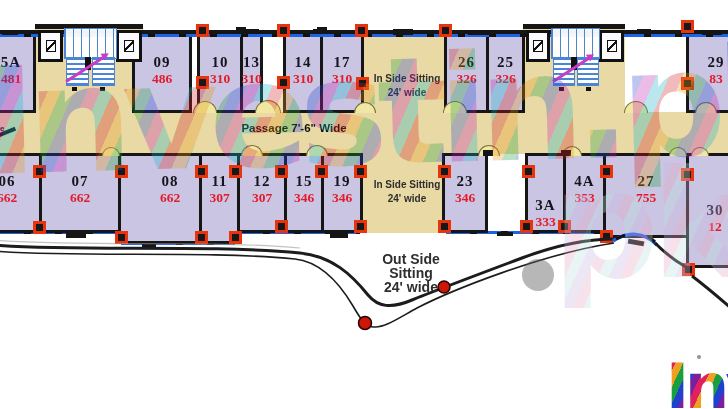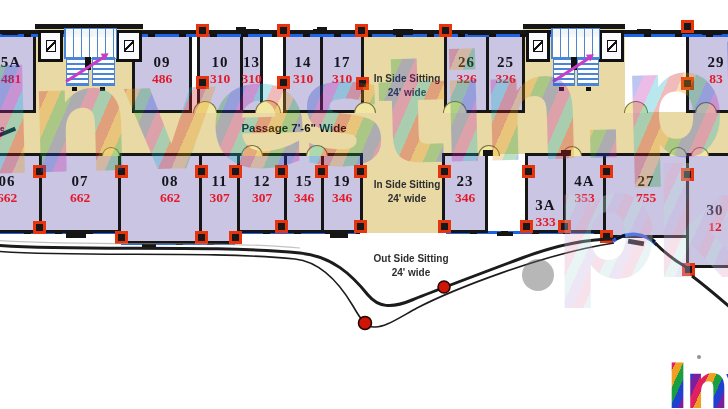--- a/index.html
+++ b/index.html
@@ -264,21 +264,21 @@
 
   <div class="lbl" style="left:214px;top:122px;width:160px;font-weight:bold;font-size:11.5px;">Passage 7'-6" Wide</div>
   <div class="lbl sit" style="left:360px;top:72px;width:94px;">
     <div>In Side Sitting</div>
     <div>24' wide</div>
   </div>
   <div class="lbl sit" style="left:359px;top:178px;width:96px;">
     <div>In Side Sitting</div>
     <div>24' wide</div>
   </div>
-  <div class="lbl sit" style="left:360px;top:252px;width:102px;font-size:10px;">
+  <div class="lbl sit" style="left:360px;top:252px;width:102px;font-size:14px;">
     <div>Out Side Sitting</div>
     <div>24' wide</div>
   </div>
   <div class="lbl" style="left:0;top:124px;width:10px;font-weight:bold;font-size:8px;text-align:left;">e</div>
 
   <div class="wm wm-main" style="background-image:repeating-linear-gradient(115deg,#d42020 0 12px,#e89a18 12px 24px,#1f9e3c 24px 36px,#2747cf 36px 48px,#c324b4 48px 60px,#18b6c9 60px 72px);">Investin.pk</div>
   <div class="wm wm-ghost">pk</div>
   <div class="abs" style="left:522px;top:259px;width:32px;height:32px;border-radius:50%;background:rgba(95,95,95,.45);pointer-events:none;"></div>
   <div class="wm wm-corner">Inv</div>
   <div class="abs" style="left:697px;top:355px;width:4px;height:4px;border-radius:50%;background:rgba(40,40,40,.5);"></div>

